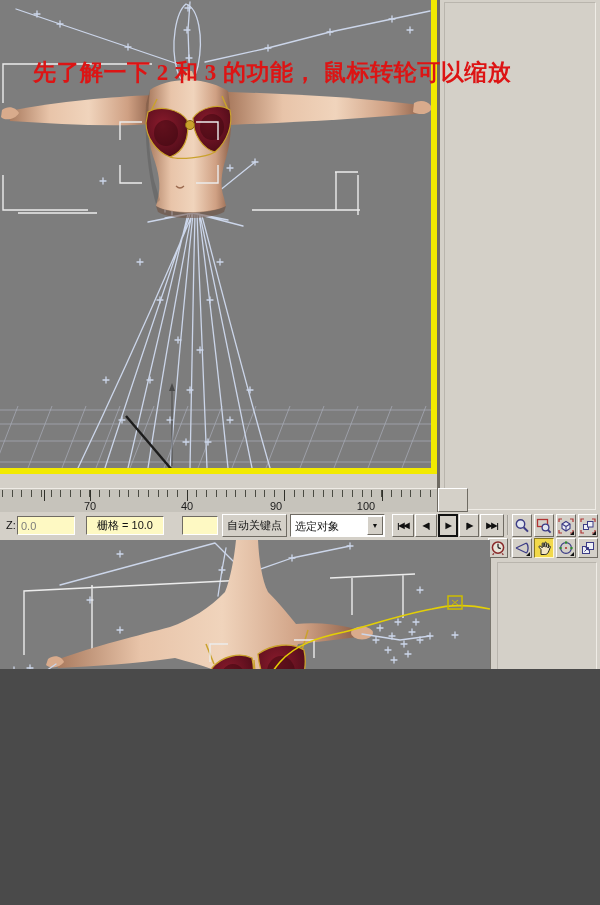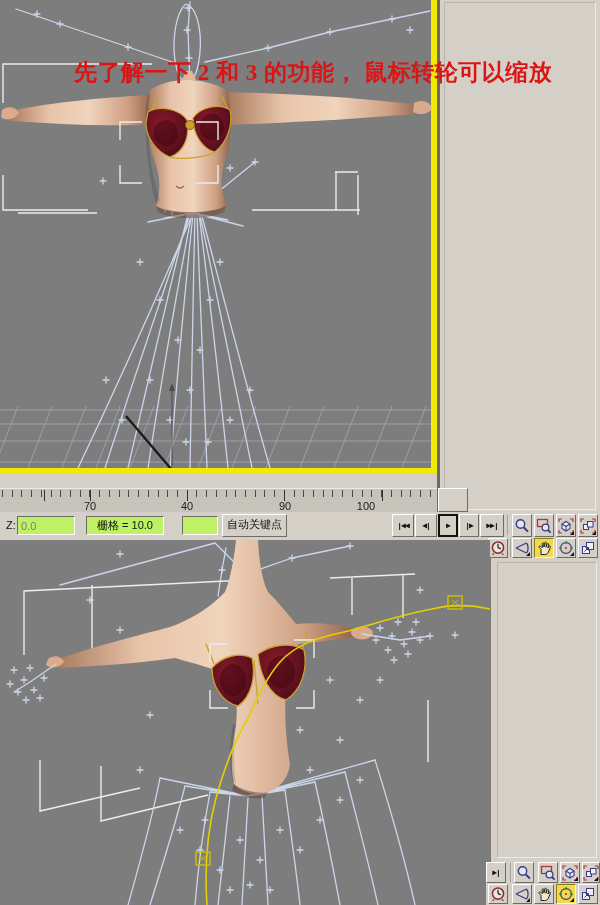--- a/index.html
+++ b/index.html
@@ -1,26 +1,26 @@
 <!DOCTYPE html>
 <html style="--c-panel: #d4d0c8; --c-panel_dark: #6f6b63; --c-ruler_bg: #c6c3bb; --c-viewport_bg: #7d7d7d; --c-active_border: #f2ea00; --c-annotation_red: #dd1414; --c-highlight_yellow: #f2d94a; --c-skin: #e3b697; --c-bra: #5c0f1d; --c-bra_trim: #caa22c; --c-bone: #ccd6ea; --c-white_frame: #ececec; --c-trajectory: #e3cf06;"><head>
 <meta charset="utf-8">
 <style>
   html,body{margin:0;padding:0;background:#4a4a4a;}
-  .stage{position:relative;width:600px;height:905px;overflow:hidden;
-         font-family:"Liberation Sans",sans-serif;background:#7d7d7d;text-align:center;}
+  .stage{position:relative;width:600px;height:669px;overflow:hidden;
+         font-family:"Liberation Sans",sans-serif;background:#7d7d7d;}
   .abs{position:absolute;}
   
   .panel{background:var(--c-panel,#d4d0c8);}
   .panel-inner{position:absolute;border:1px solid #b9b5ad;border-right-color:#efece6;border-bottom-color:#efece6;}
   .btn{position:absolute;box-sizing:border-box;background:var(--c-panel,#d4d0c8);
        border:1px solid;border-color:#ffffff #6f6b63 #6f6b63 #ffffff;
-       display:flex;align-items:center;justify-content:center;cursor:default;font-family:Liberation Mono, monospace;}
+       display:flex;align-items:center;justify-content:center;cursor:default;}
   .btn.active{background:var(--c-highlight_yellow,#f2d94a);border-color:#8a7a20 #fff8d0 #fff8d0 #8a7a20;}
-  .inset{position:absolute;box-sizing:border-box;background:#bef264;
+  .inset{position:absolute;box-sizing:border-box;background:#fef9c3;
          border:1px solid;border-color:#6f6b63 #ffffff #ffffff #6f6b63;}
   .flyout::after{content:'';position:absolute;right:1px;bottom:1px;
          border-left:4px solid transparent;border-top:4px solid transparent;border-bottom:4px solid #111;
          width:0;height:0;}
   .glyph{font-size:8px;font-weight:bold;color:#111;letter-spacing:-1px;line-height:1;}
   .lbl{font-size:11px;color:#111;line-height:1;}
   .vsep{position:absolute;width:2px;background:linear-gradient(90deg,#8a867e,#f4f1eb);}
   
   .ruler{position:absolute;background:var(--c-ruler_bg,#c6c3bb);border-top:1px solid #efece6;border-bottom:3px solid #14532d;}
   .ticks-minor{position:absolute;left:2px;top:1px;width:433px;height:7px;
@@ -172,37 +172,43 @@
   </div>
 
   <div class="annotation">先了解一下 2 和 3 的功能， 鼠标转轮可以缩放</div>
 
   <div class="abs panel" style="left:0;top:474px;width:437px;height:14px"></div>
   <div class="ruler" style="left:0;top:488px;width:437px;height:24px">
     <div class="ticks-minor"></div>
     <div class="ticks-major"></div>
     <span class="tickno" style="left:90px">70</span>
     <span class="tickno" style="left:187px">40</span>
-    <span class="tickno" style="left:285px">90</span>
+    <span class="tickno" style="left:276px">90</span>
     <span class="tickno" style="left:366px">100</span>
   </div>
   <div class="btn" style="left:438px;top:488px;width:30px;height:24px"></div>
 
   <div class="abs panel" style="left:0;top:512px;width:600px;height:26px">
     <span class="lbl abs" style="left:6px;top:8px">Z:</span>
     <div class="inset" style="left:17px;top:4px;width:58px;height:19px">
       <span class="lbl" style="position:absolute;left:3px;top:4px;color:#7d7d7d">0.0</span>
     </div>
     <div class="inset" style="left:86px;top:4px;width:78px;height:19px;display:flex;align-items:center;justify-content:center">
       <span class="lbl">栅格 = 10.0</span>
     </div>
     <div class="inset" style="left:182px;top:4px;width:36px;height:19px"></div>
     <div class="btn" style="left:222px;top:2px;width:65px;height:23px">
       <span class="lbl">自动关键点</span>
     </div>
+    <div class="inset" style="left:290px;top:2px;width:95px;height:23px;background:#ffffff">
+      <span class="lbl" style="position:absolute;left:4px;top:6px">选定对象</span>
+      <div class="btn" style="right:1px;top:1px;width:16px;height:19px">
+        <span style="font-size:7px;color:#111">▼</span>
+      </div>
+    </div>
     <div class="btn" style="left:392px;top:2px;width:22px;height:23px">
         <span class="glyph">|◀◀</span>
       </div>
     <div class="btn" style="left:415px;top:2px;width:22px;height:23px">
         <span class="glyph">◀|</span>
       </div>
     <div class="btn" style="left:438px;top:2px;width:20px;height:23px;border-color:#111;border-width:2px">
         <span class="glyph">▶</span>
       </div>
     <div class="btn" style="left:459px;top:2px;width:20px;height:23px">

